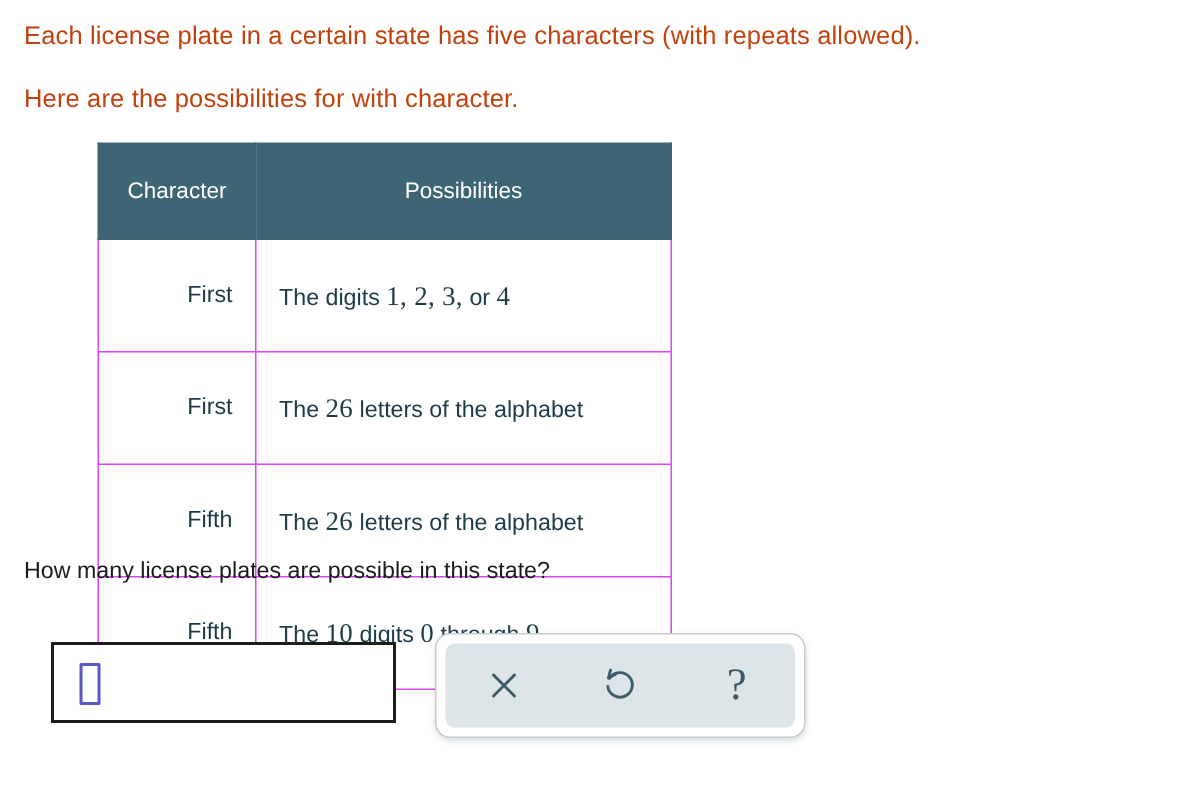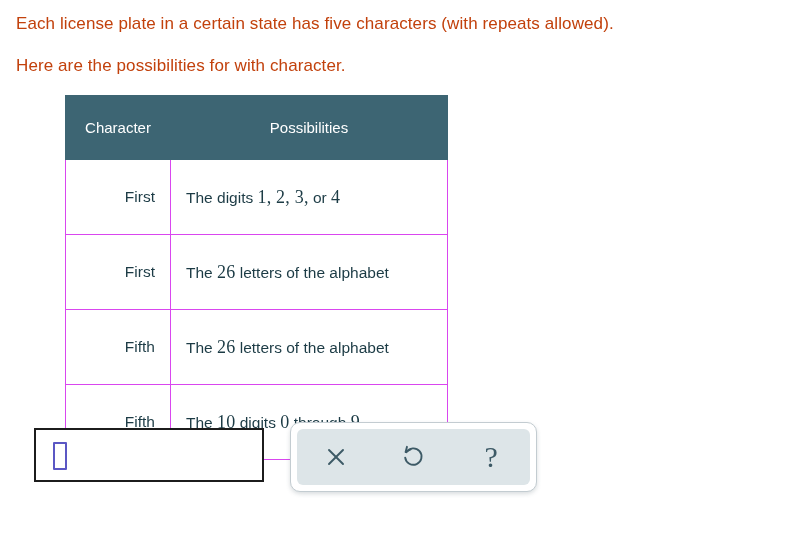--- a/index.html
+++ b/index.html
@@ -199,20 +199,21 @@
         <td class="cell-char">Fifth</td>
         <td class="cell-poss"><span>The </span><span class="mathnum">26</span><span> letters of the alphabet</span></td>
       </tr>
       <tr>
         <td class="cell-char">Fifth</td>
         <td class="cell-poss"><span>The </span><span class="mathnum">10</span><span> digits </span><span class="mathnum">0</span><span> through </span><span class="mathnum">9</span></td>
       </tr>
     </tbody>
   </table>
 
+  <div id="question">How many license plates are possible in this state?</div>
 
   <div class="answer-box">
     <div class="answer-caret"></div>
   </div>
 
   <div class="toolbar-shell">
     <div class="toolbar-inner">
 
       <button class="tool-btn">
         <svg width="24" height="24" viewBox="0 0 24 24">

